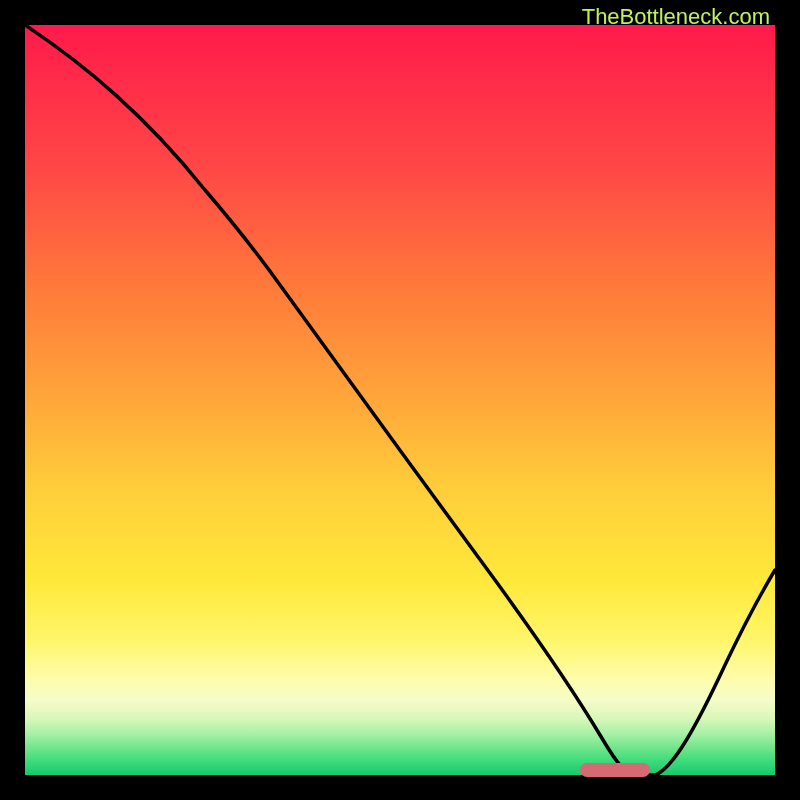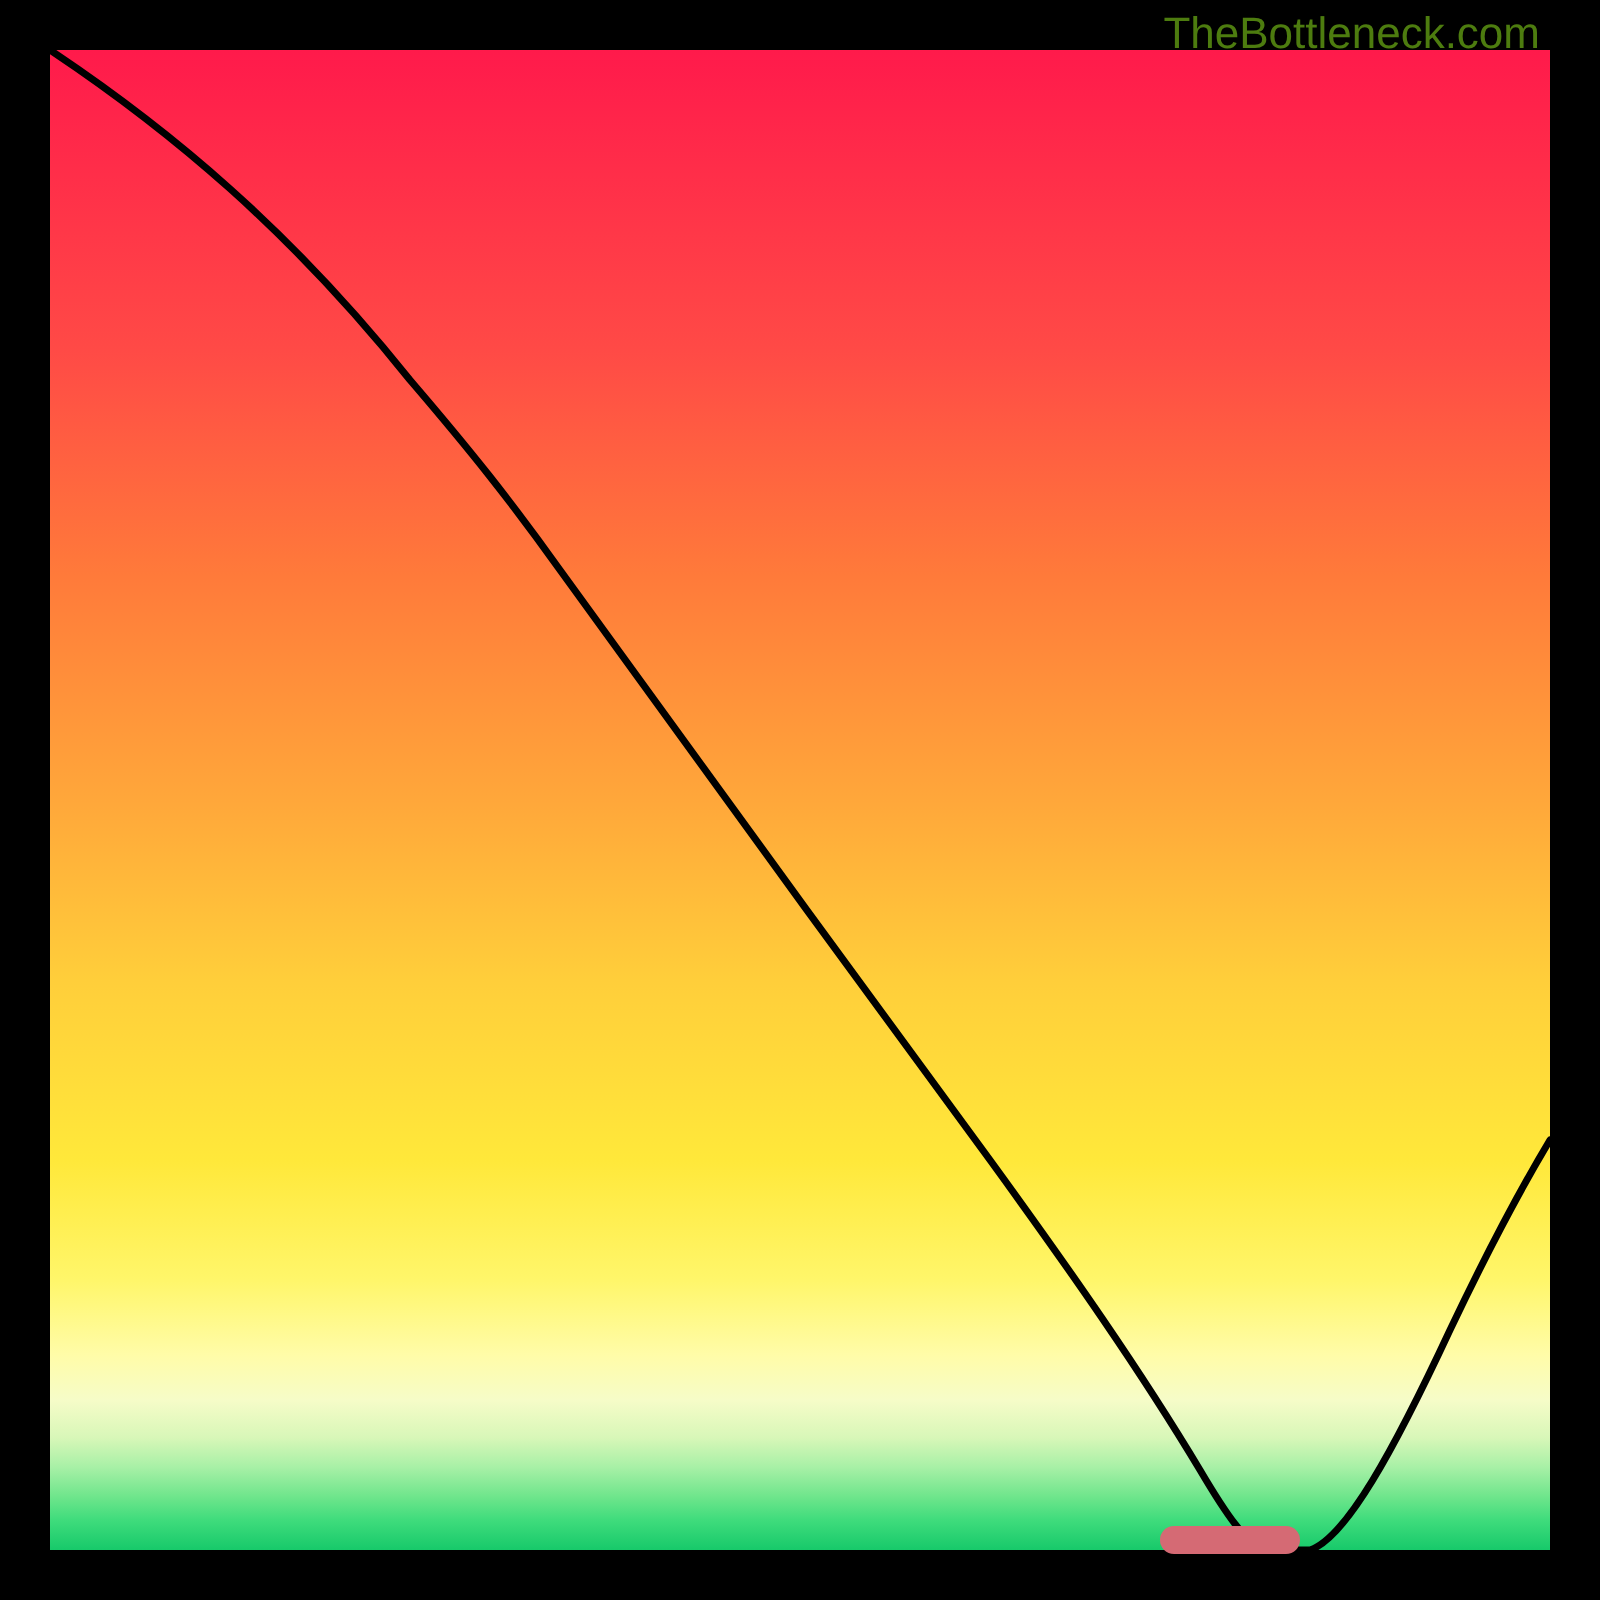--- a/index.html
+++ b/index.html
@@ -25,21 +25,21 @@
     width: 750px;
     height: 750px;
   }
   .watermark {
     position: absolute;
     top: 4px;
     right: 30px;
     font-family: Arial, Helvetica, sans-serif;
     font-size: 22px;
     font-weight: 500;
-    color: #4d7c0f;
+    color: #bef264;
     letter-spacing: 0px;
   }
   svg.curve {
     position: absolute;
     left: 0;
     top: 0;
   }
   .marker {
     position: absolute;
     background: #d56a74;

